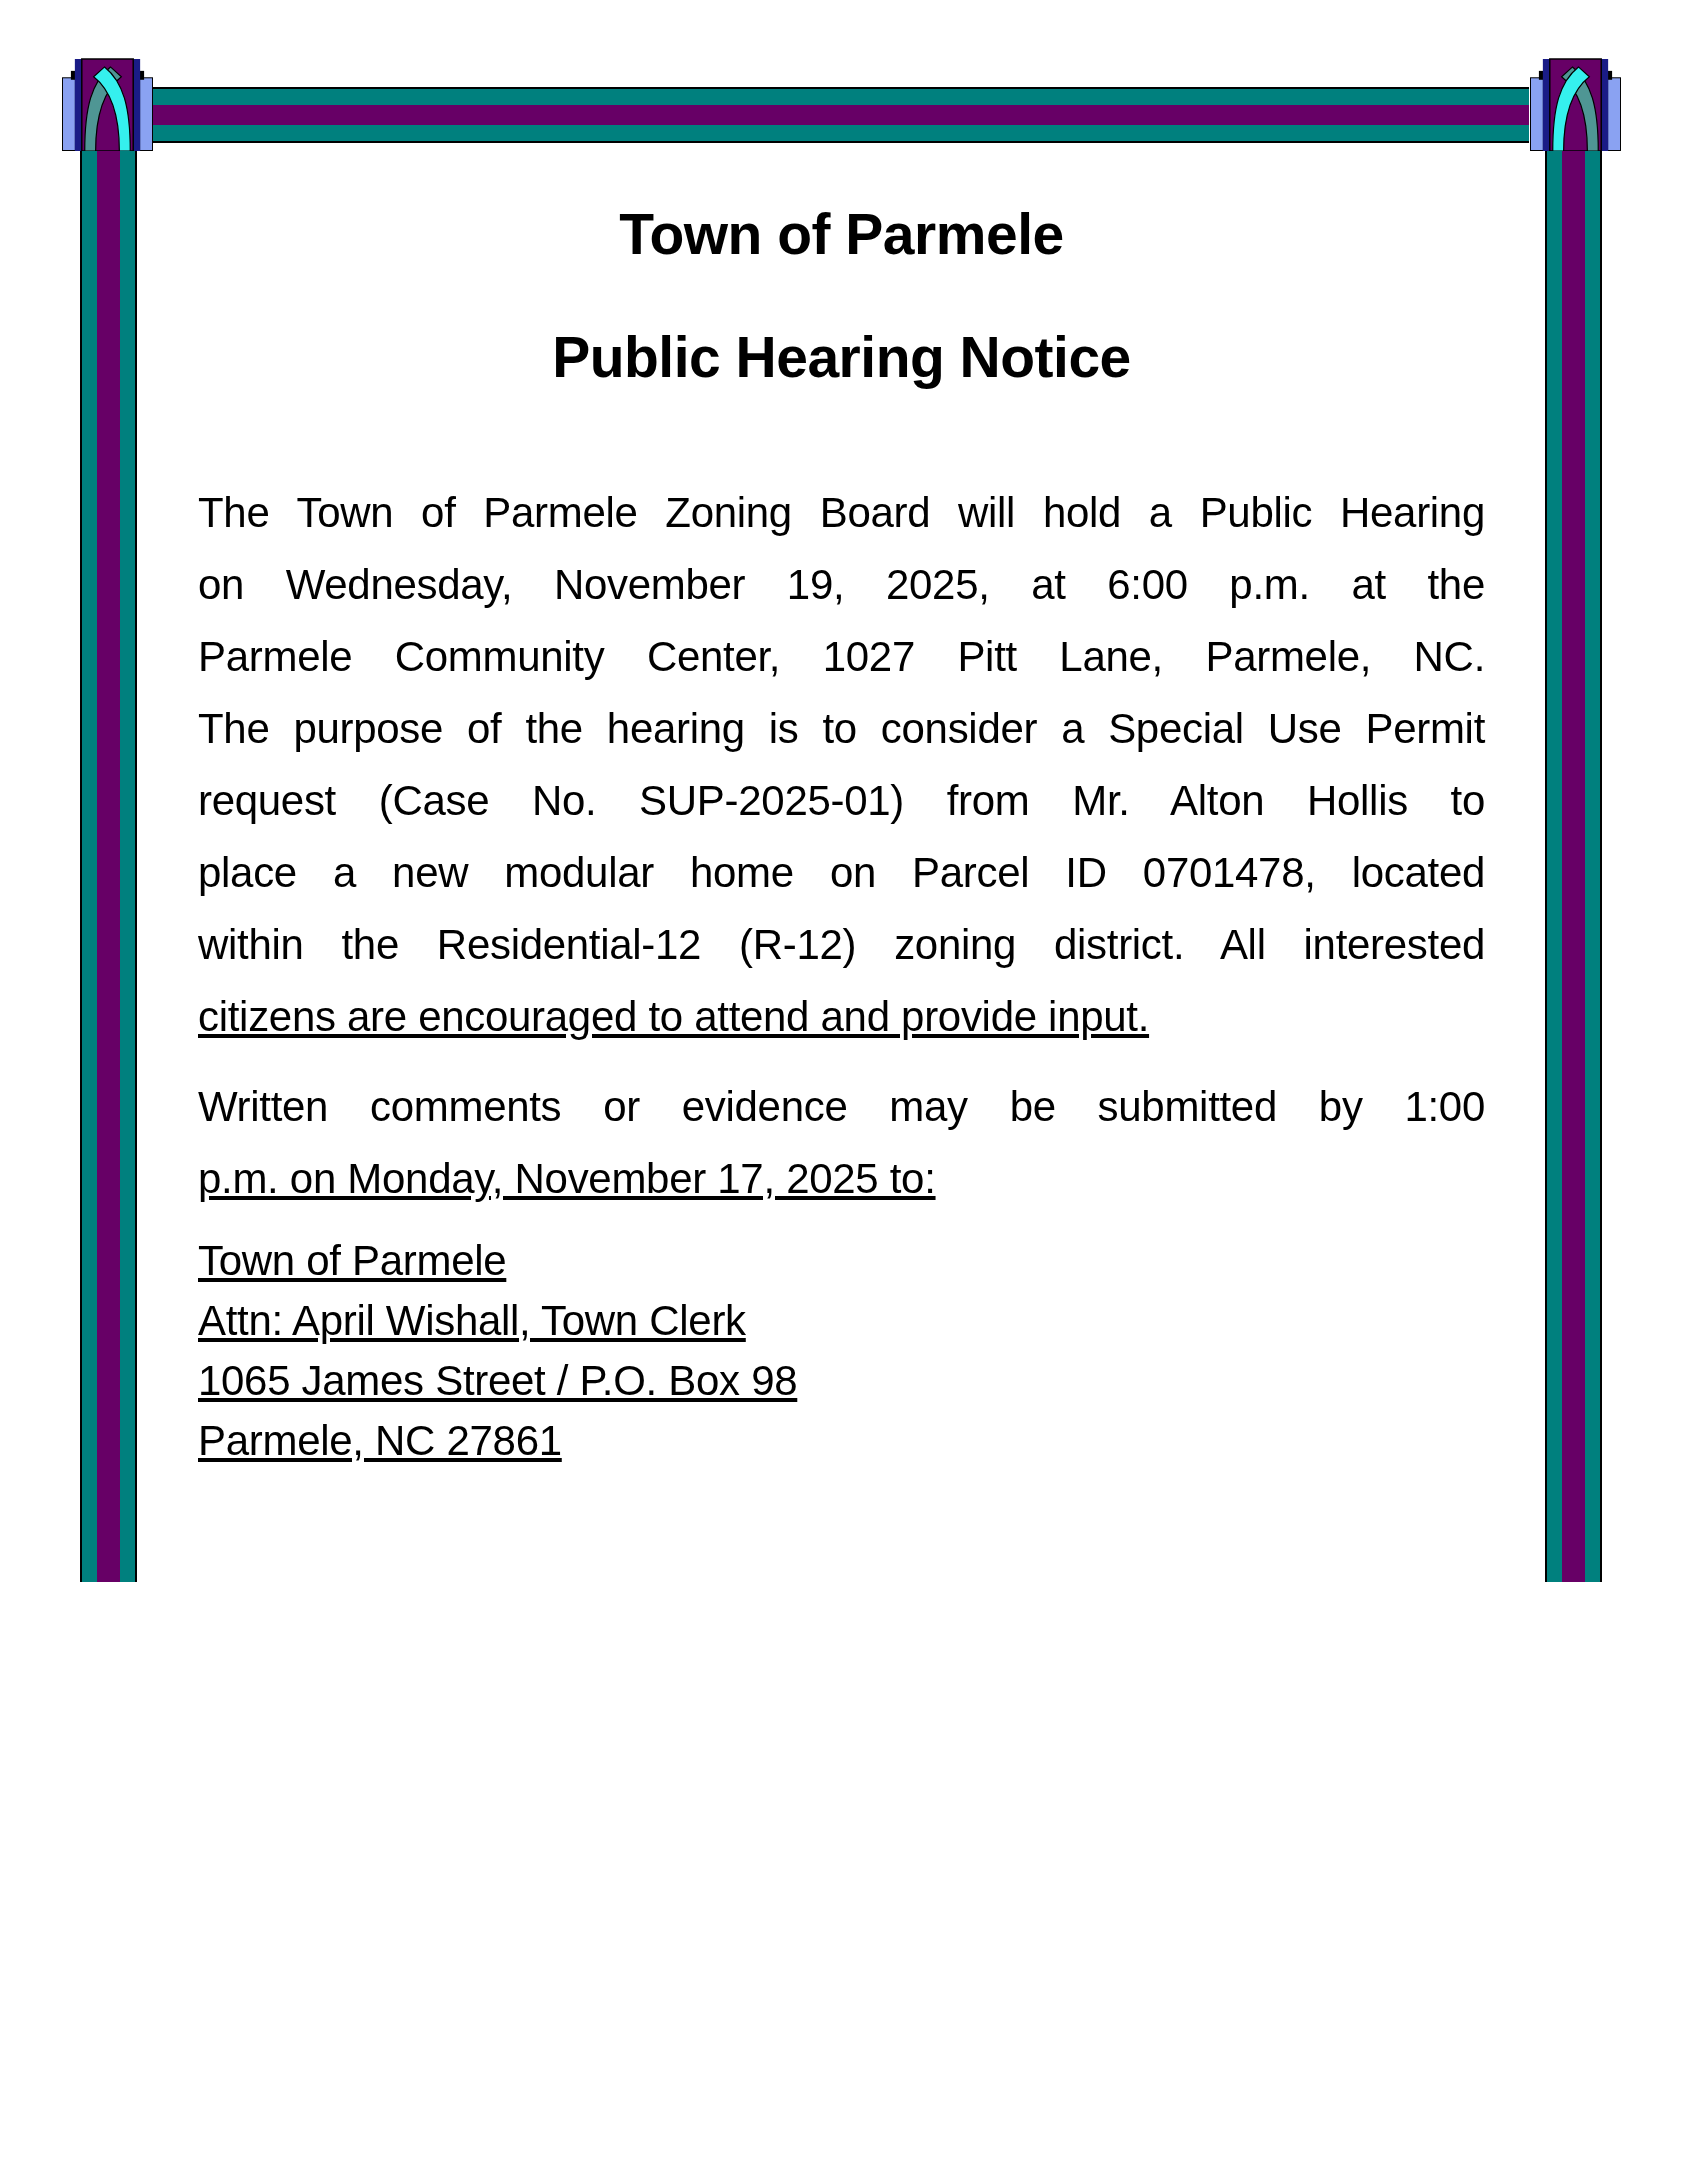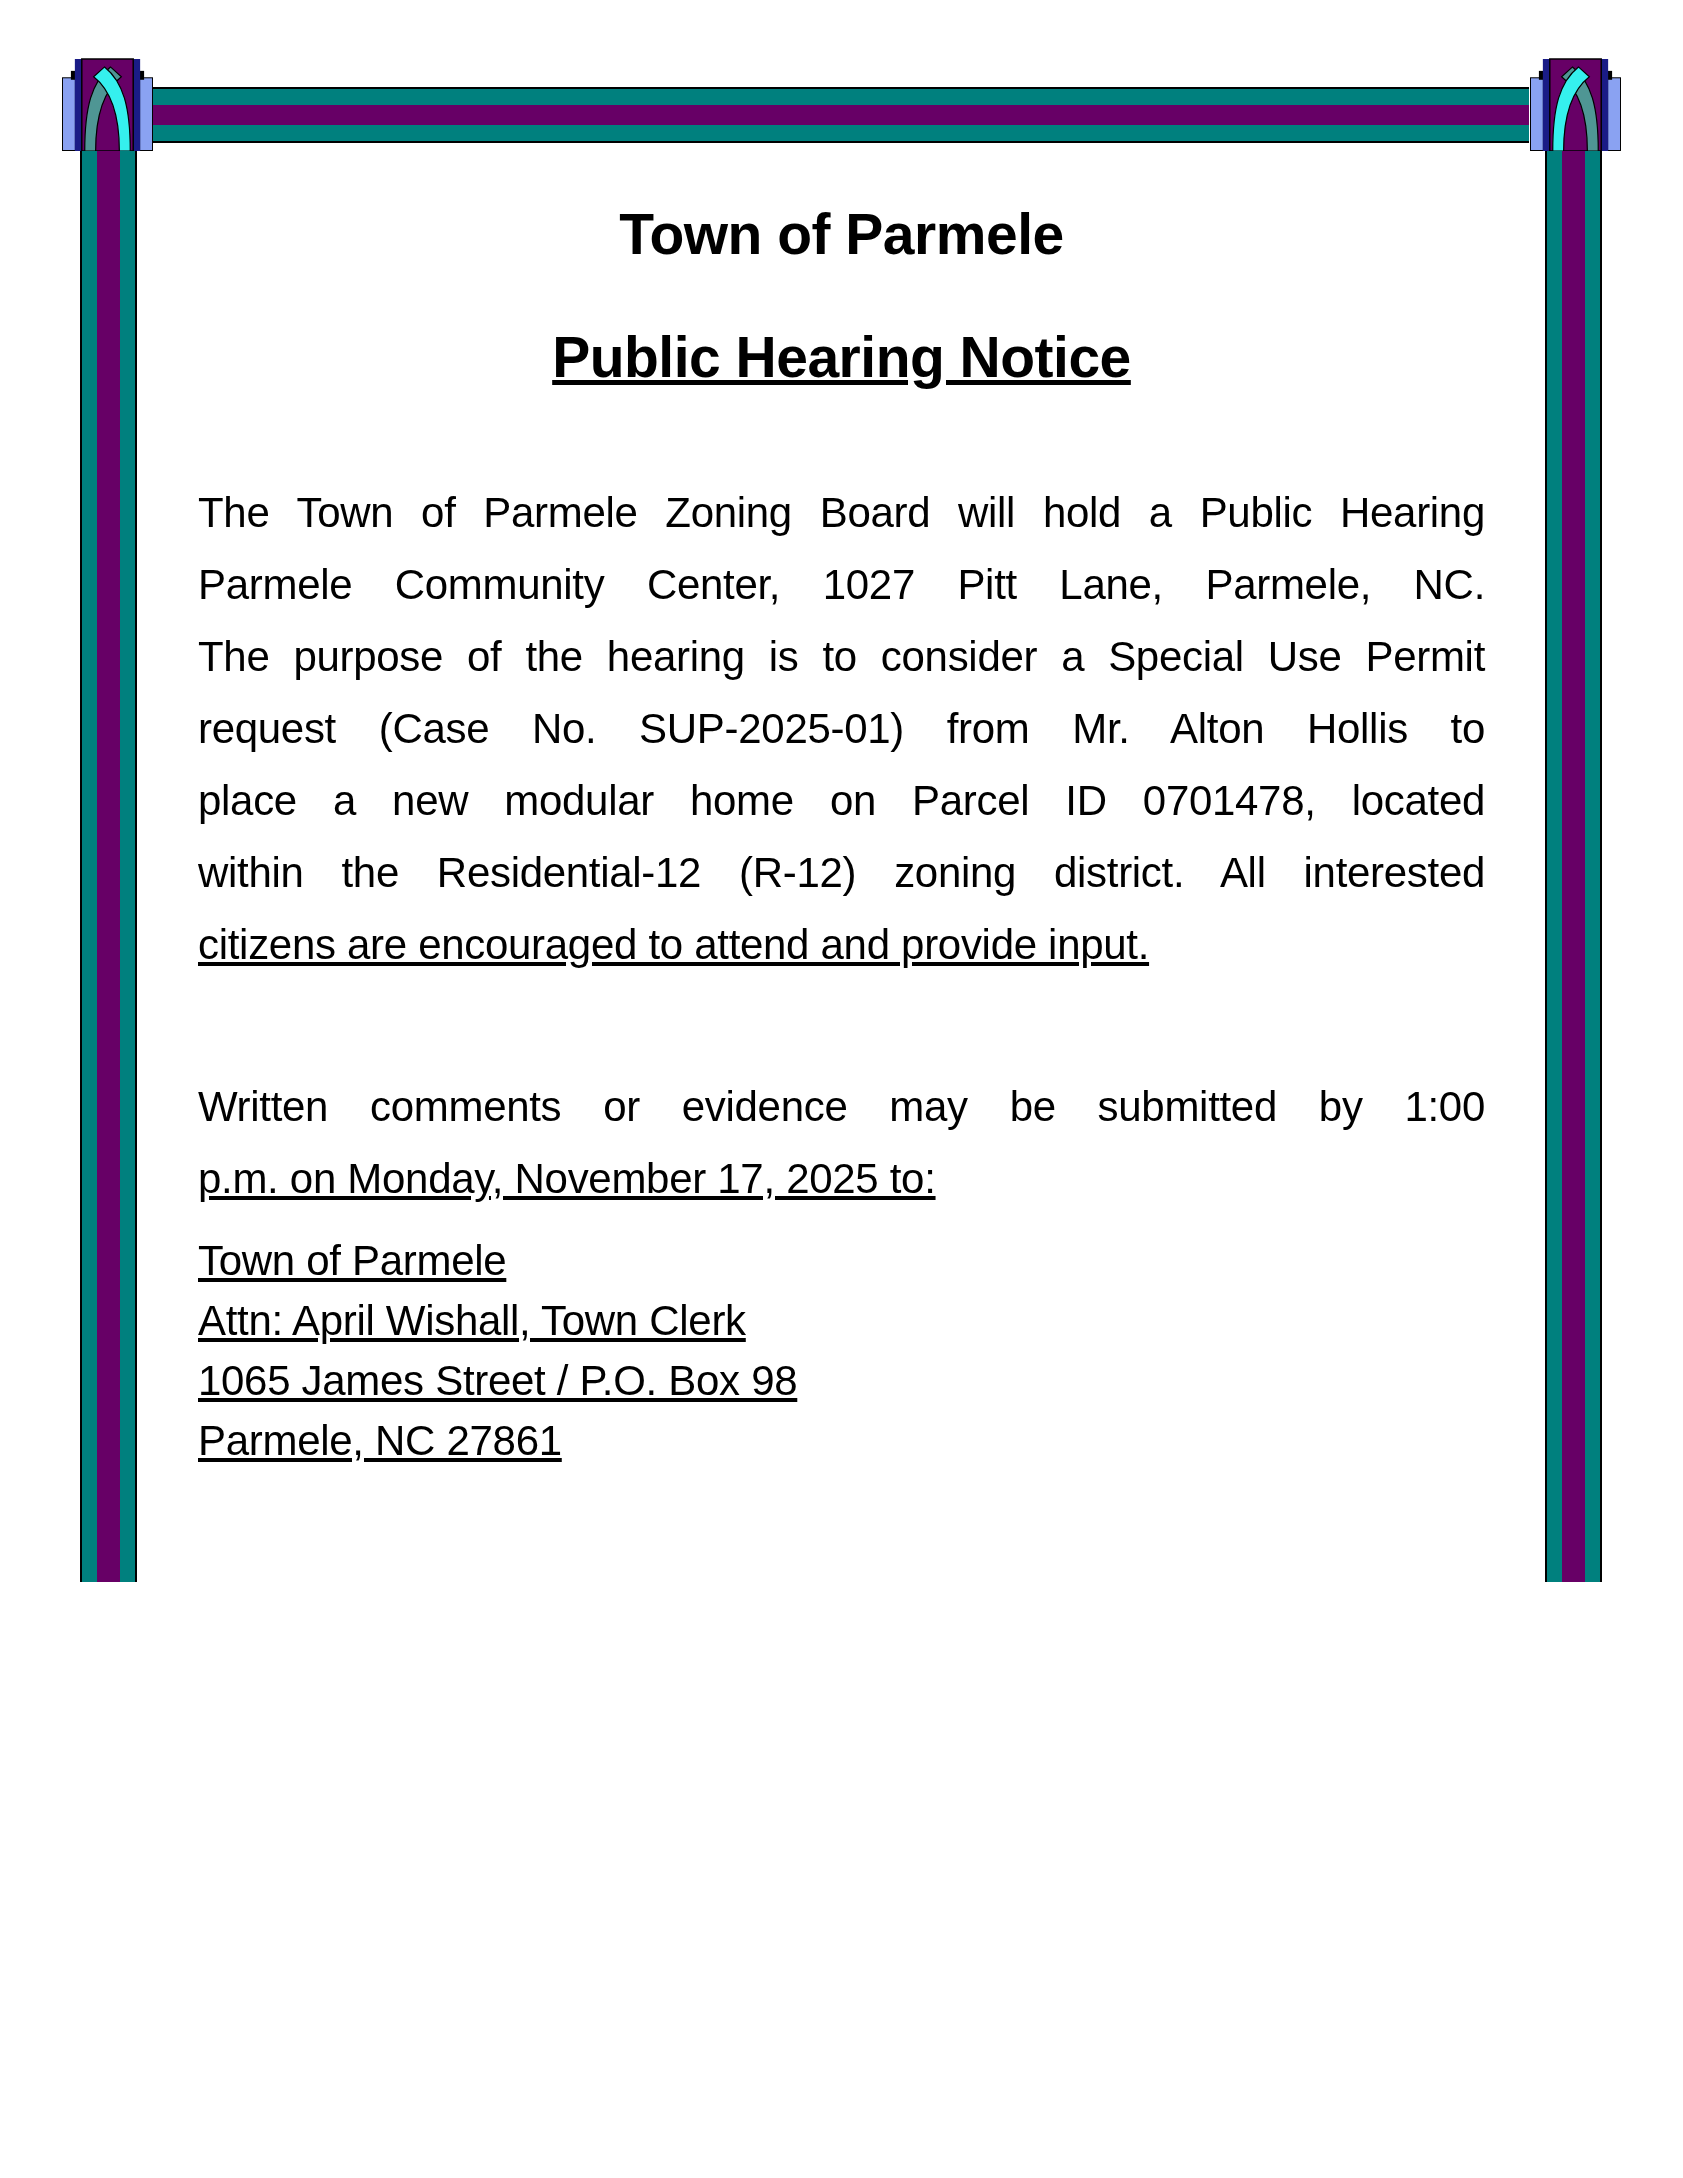--- a/index.html
+++ b/index.html
@@ -43,21 +43,21 @@
   .corner-bl { left: 62px;   top: 2023px; transform: scaleX(-1); }
   .corner-br { left: 1530px; top: 2023px; transform: scaleX(-1); }
 
   
   .tblock { position: absolute; left: 198px; width: 1287px; }
   .doc-title {
     font-size: 57px; font-weight: 700; letter-spacing: -0.5px;
     text-align: center; line-height: 69px;
   }
   .title1 { top: 200px; }
-  .title2 { top: 323px; text-decoration: underline; }
+  .title2 { top: 323px; }
 
   .para {
     font-size: 42px; line-height: 72px; letter-spacing: -0.3px;
     font-weight: 400;
   }
   .para1 { top: 477px; }
   .para2 { top: 1071px; }
   .jline { text-align: justify; text-align-last: justify; }
   .jlast { text-align: left; text-align-last: left; text-decoration: underline; }
 
@@ -140,20 +140,21 @@
       <path d="M23,94 C23,50 30,24 49,9 L60,19 C42,33 34,60 34,94 Z" stroke="#000" stroke-width="1.2" fill="#4F9694"></path>
       <path d="M69,94 C69,50 62,24 43,9 L32,19 C50,33 58,60 58,94 Z" stroke="#000" stroke-width="1.2" fill="#35F0EE"></path>
     </svg>
   </div>
 
   <div class="tblock doc-title title1">Town of Parmele</div>
   <div class="tblock doc-title title2">Public Hearing Notice</div>
 
   <div class="tblock para para1">
     <div class="jline">The Town of Parmele Zoning Board will hold a Public Hearing</div>
+    <div class="jline">on Wednesday, November 19, 2025, at 6:00 p.m. at the</div>
     <div class="jline">Parmele Community Center, 1027 Pitt Lane, Parmele, NC.</div>
     <div class="jline">The purpose of the hearing is to consider a Special Use Permit</div>
     <div class="jline">request (Case No. SUP-2025-01) from Mr. Alton Hollis to</div>
     <div class="jline">place a new modular home on Parcel ID 0701478, located</div>
     <div class="jline">within the Residential-12 (R-12) zoning district. All interested</div>
     <div class="jlast">citizens are encouraged to attend and provide input.</div>
   </div>
 
   <div class="tblock para para2">
     <div class="jline">Written comments or evidence may be submitted by 1:00</div>

